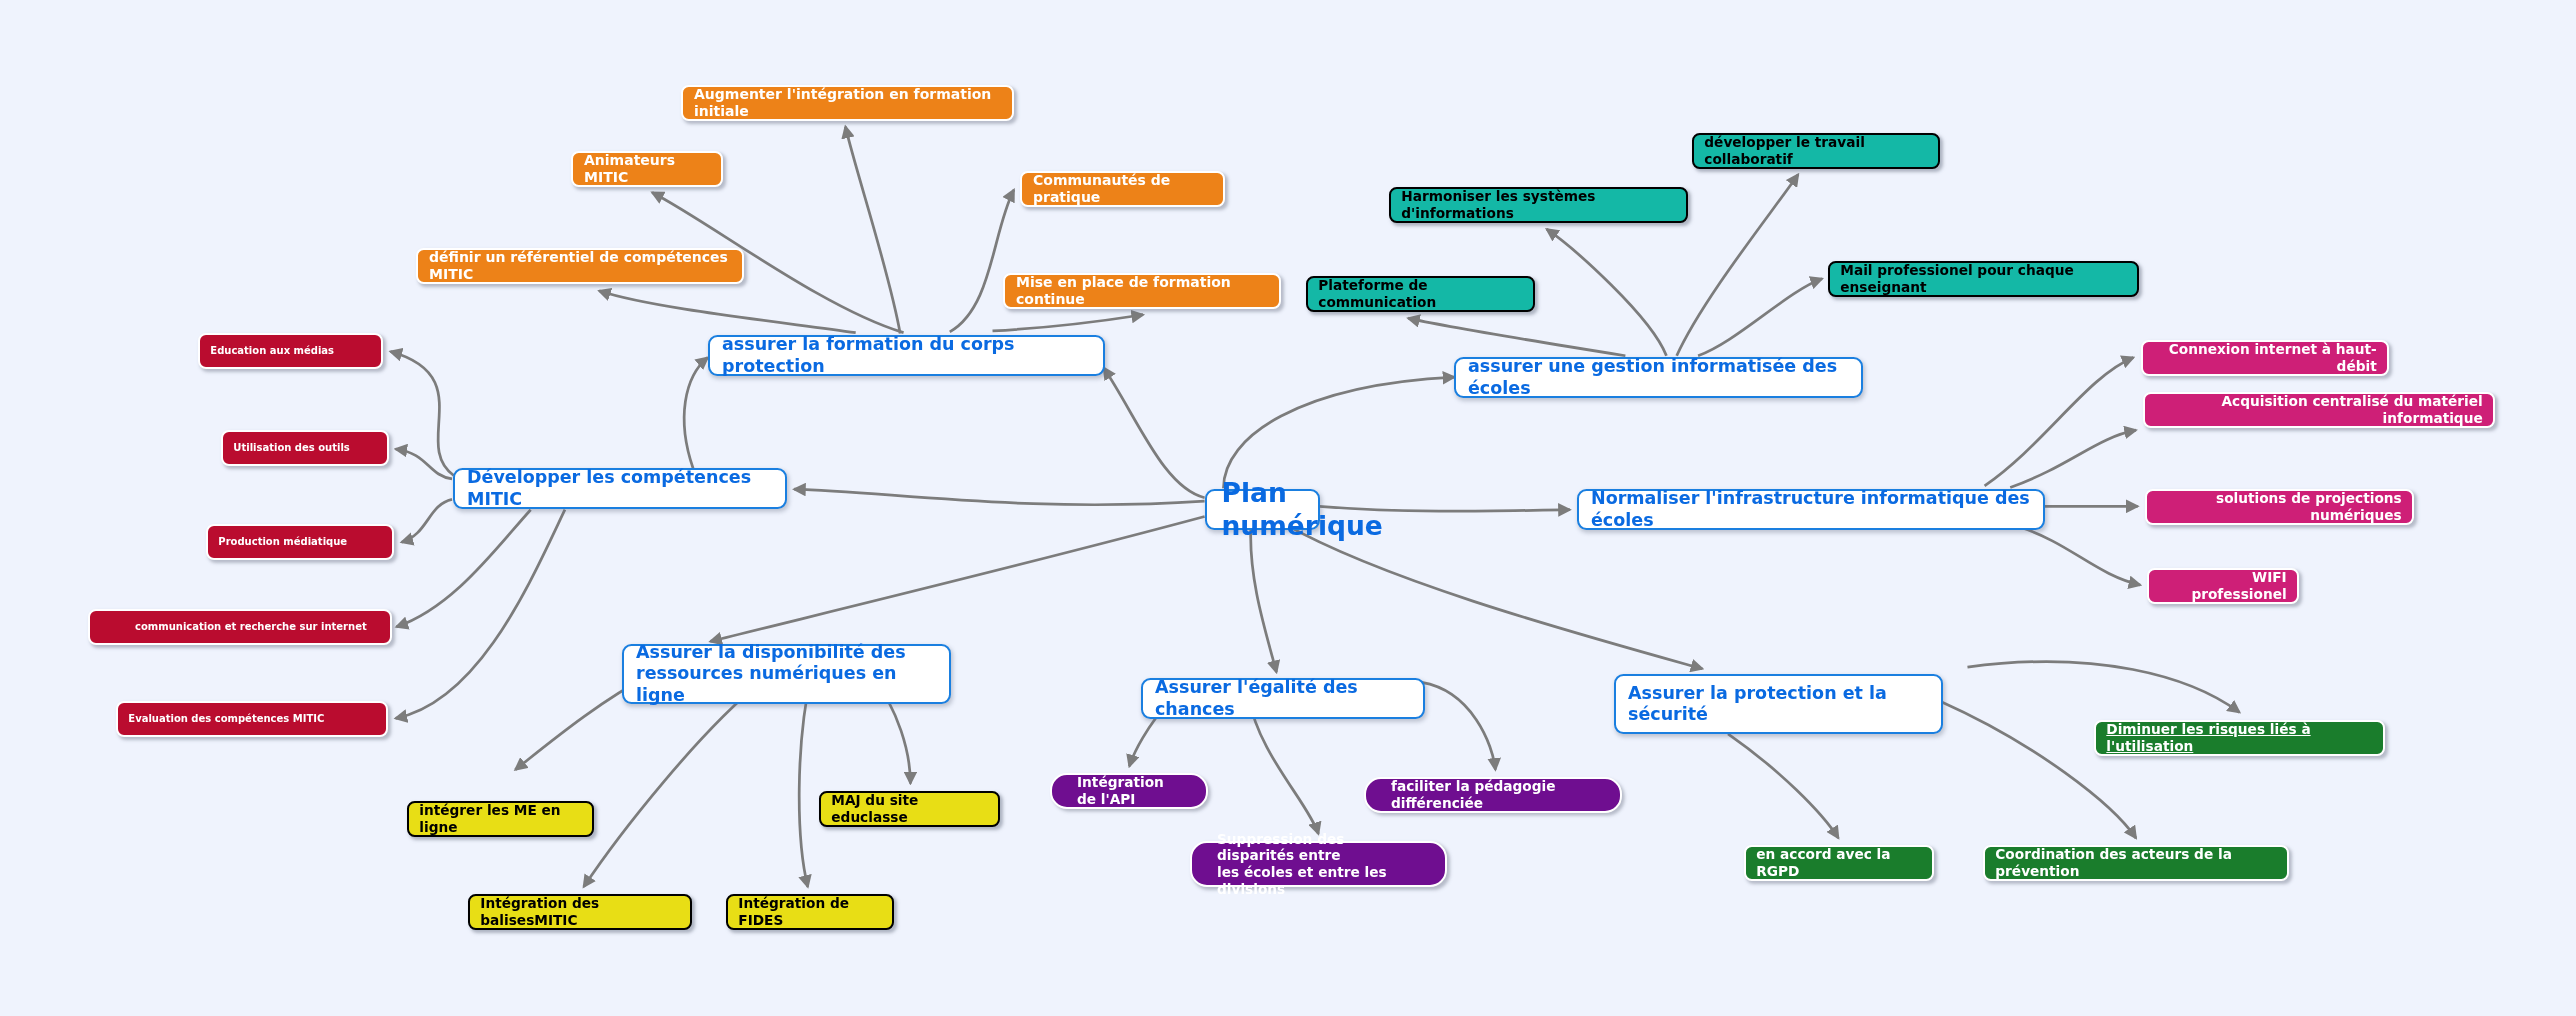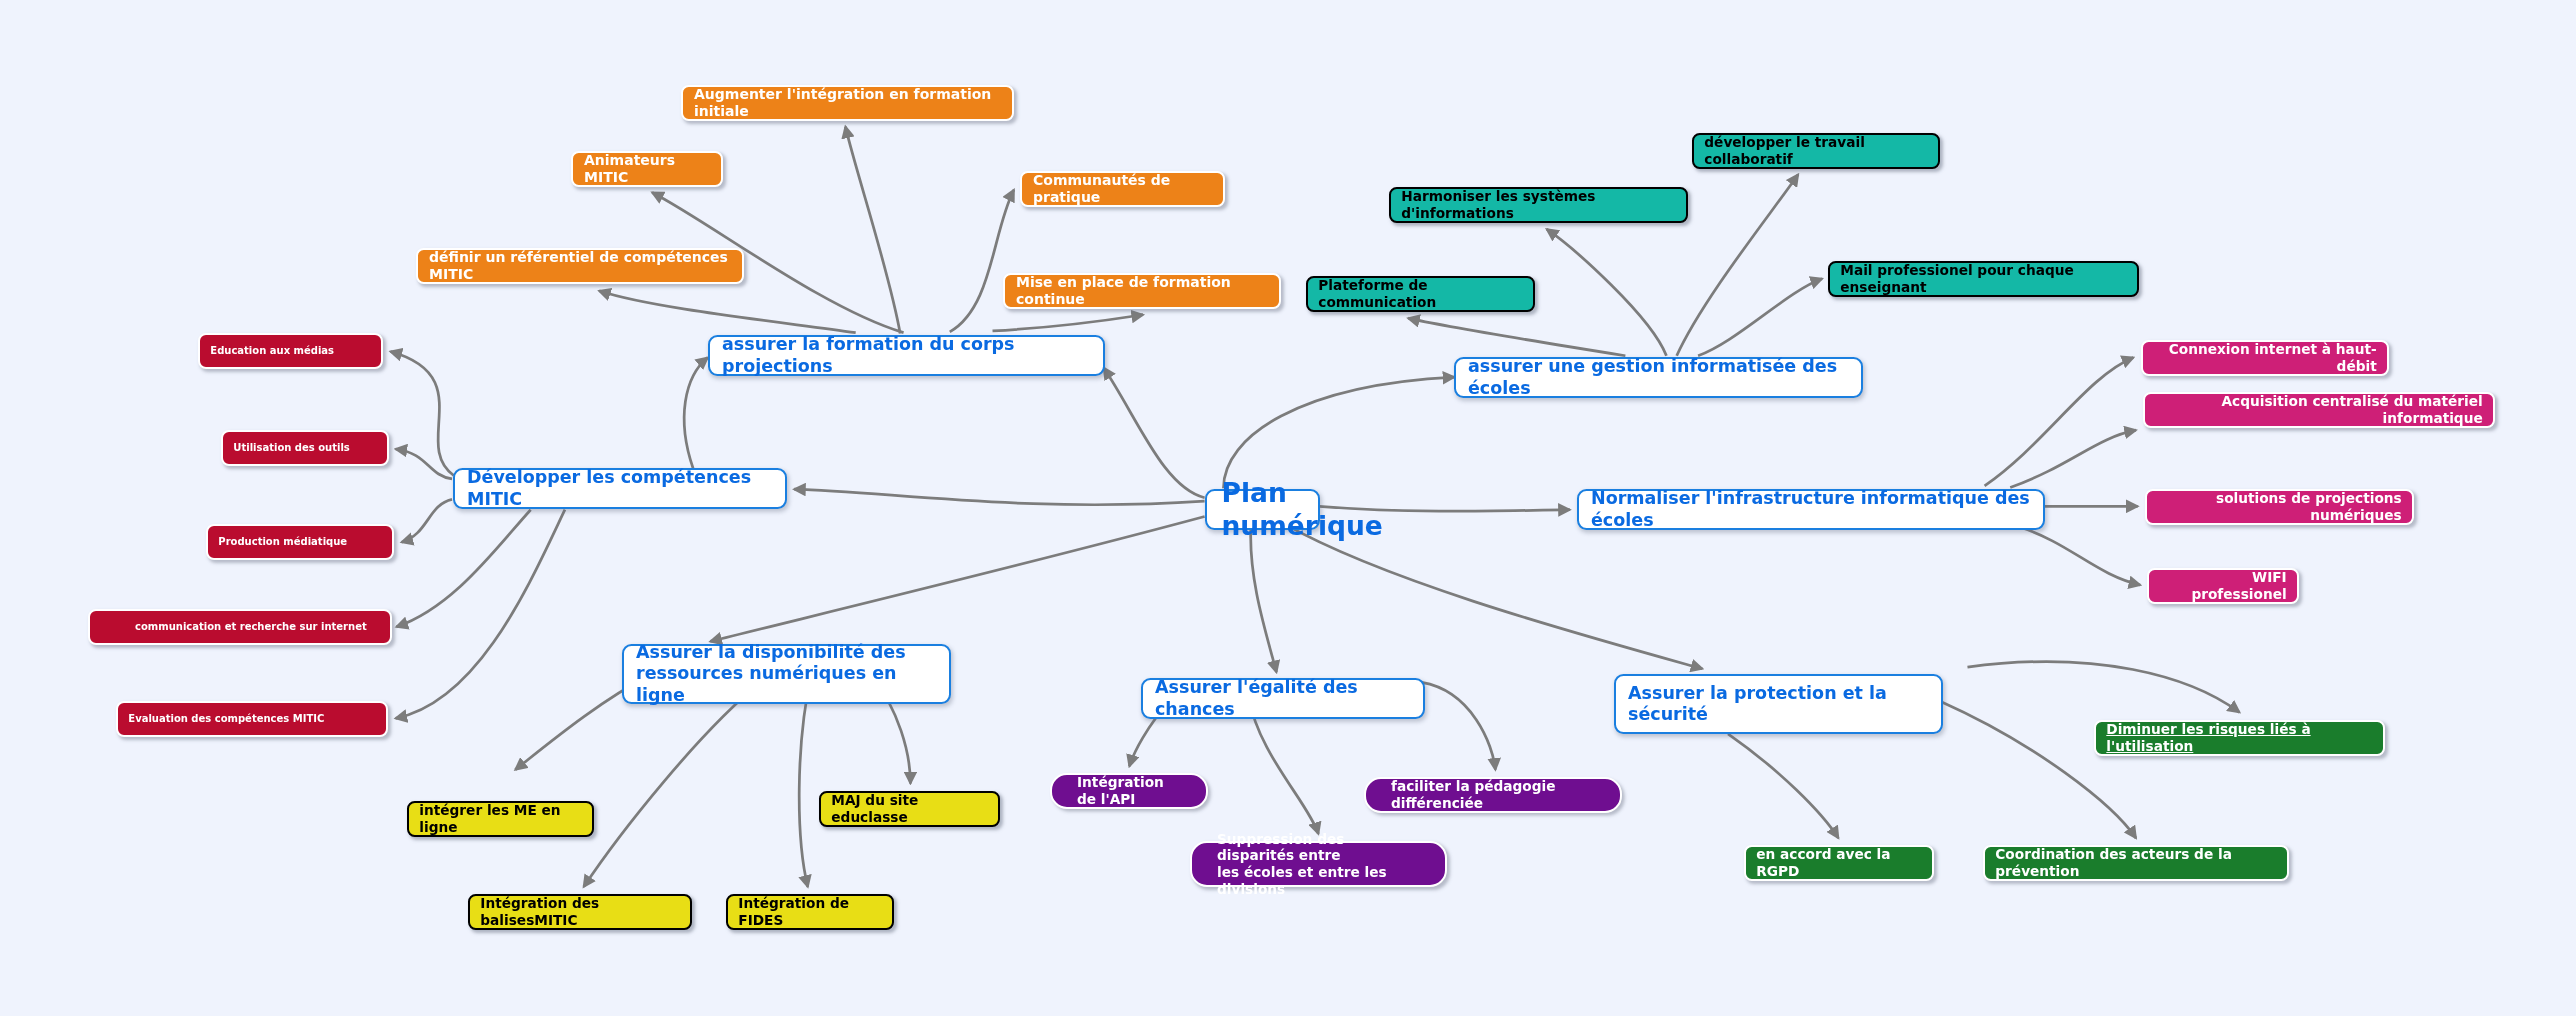--- a/index.html
+++ b/index.html
@@ -183,21 +183,21 @@
         <path d="M 1460 816 C 1470 880, 1530 940, 1541 975" class="edge-path" marker-end="url(#arrow)"></path>
         <path d="M 2300 780 C 2450 760, 2560 790, 2618 833" class="edge-path" marker-end="url(#arrow)"></path>
         <path d="M 2020 858 C 2080 900, 2130 950, 2149 980" class="edge-path" marker-end="url(#arrow)"></path>
         <path d="M 2268 820 C 2380 870, 2470 940, 2497 980" class="edge-path" marker-end="url(#arrow)"></path>
         <path d="M 810 548 C 790 490, 800 440, 827 418" class="edge-path" marker-end="url(#arrow)"></path>
       </g>
   </svg>
 
   <div id="node-layer">
       <div class="node n-root" style="left: 1205px; top: 489px; width: 115px; height: 41px;"><span>Plan numérique</span></div>
-      <div class="node n-branch" style="left: 708px; top: 335px; width: 397px; height: 41px;"><span>assurer la formation du corps projections</span></div>
+      <div class="node n-branch" style="left: 708px; top: 335px; width: 397px; height: 41px;"><span>assurer la formation du corps protection</span></div>
       <div class="node n-branch" style="left: 453px; top: 468px; width: 334px; height: 41px;"><span>Développer les compétences MITIC</span></div>
       <div class="node n-branch" style="left: 1454px; top: 357px; width: 409px; height: 41px;"><span>assurer une gestion informatisée des écoles</span></div>
       <div class="node n-branch" style="left: 1577px; top: 489px; width: 468px; height: 41px;"><span>Normaliser l'infrastructure informatique des écoles</span></div>
       <div class="node n-branch" style="left: 622px; top: 644px; width: 329px; height: 60px;"><span>Assurer la disponibilité des
 ressources numériques en ligne</span></div>
       <div class="node n-branch" style="left: 1141px; top: 678px; width: 284px; height: 41px;"><span>Assurer l'égalité des chances</span></div>
       <div class="node n-branch" style="left: 1614px; top: 674px; width: 329px; height: 60px;"><span>Assurer la protection et la
 sécurité</span></div>
       <div class="node n-orange" style="left: 681px; top: 85px; width: 333px; height: 36px;"><span>Augmenter l'intégration en formation initiale</span></div>
       <div class="node n-orange" style="left: 571px; top: 151px; width: 152px; height: 36px;"><span>Animateurs MITIC</span></div>

